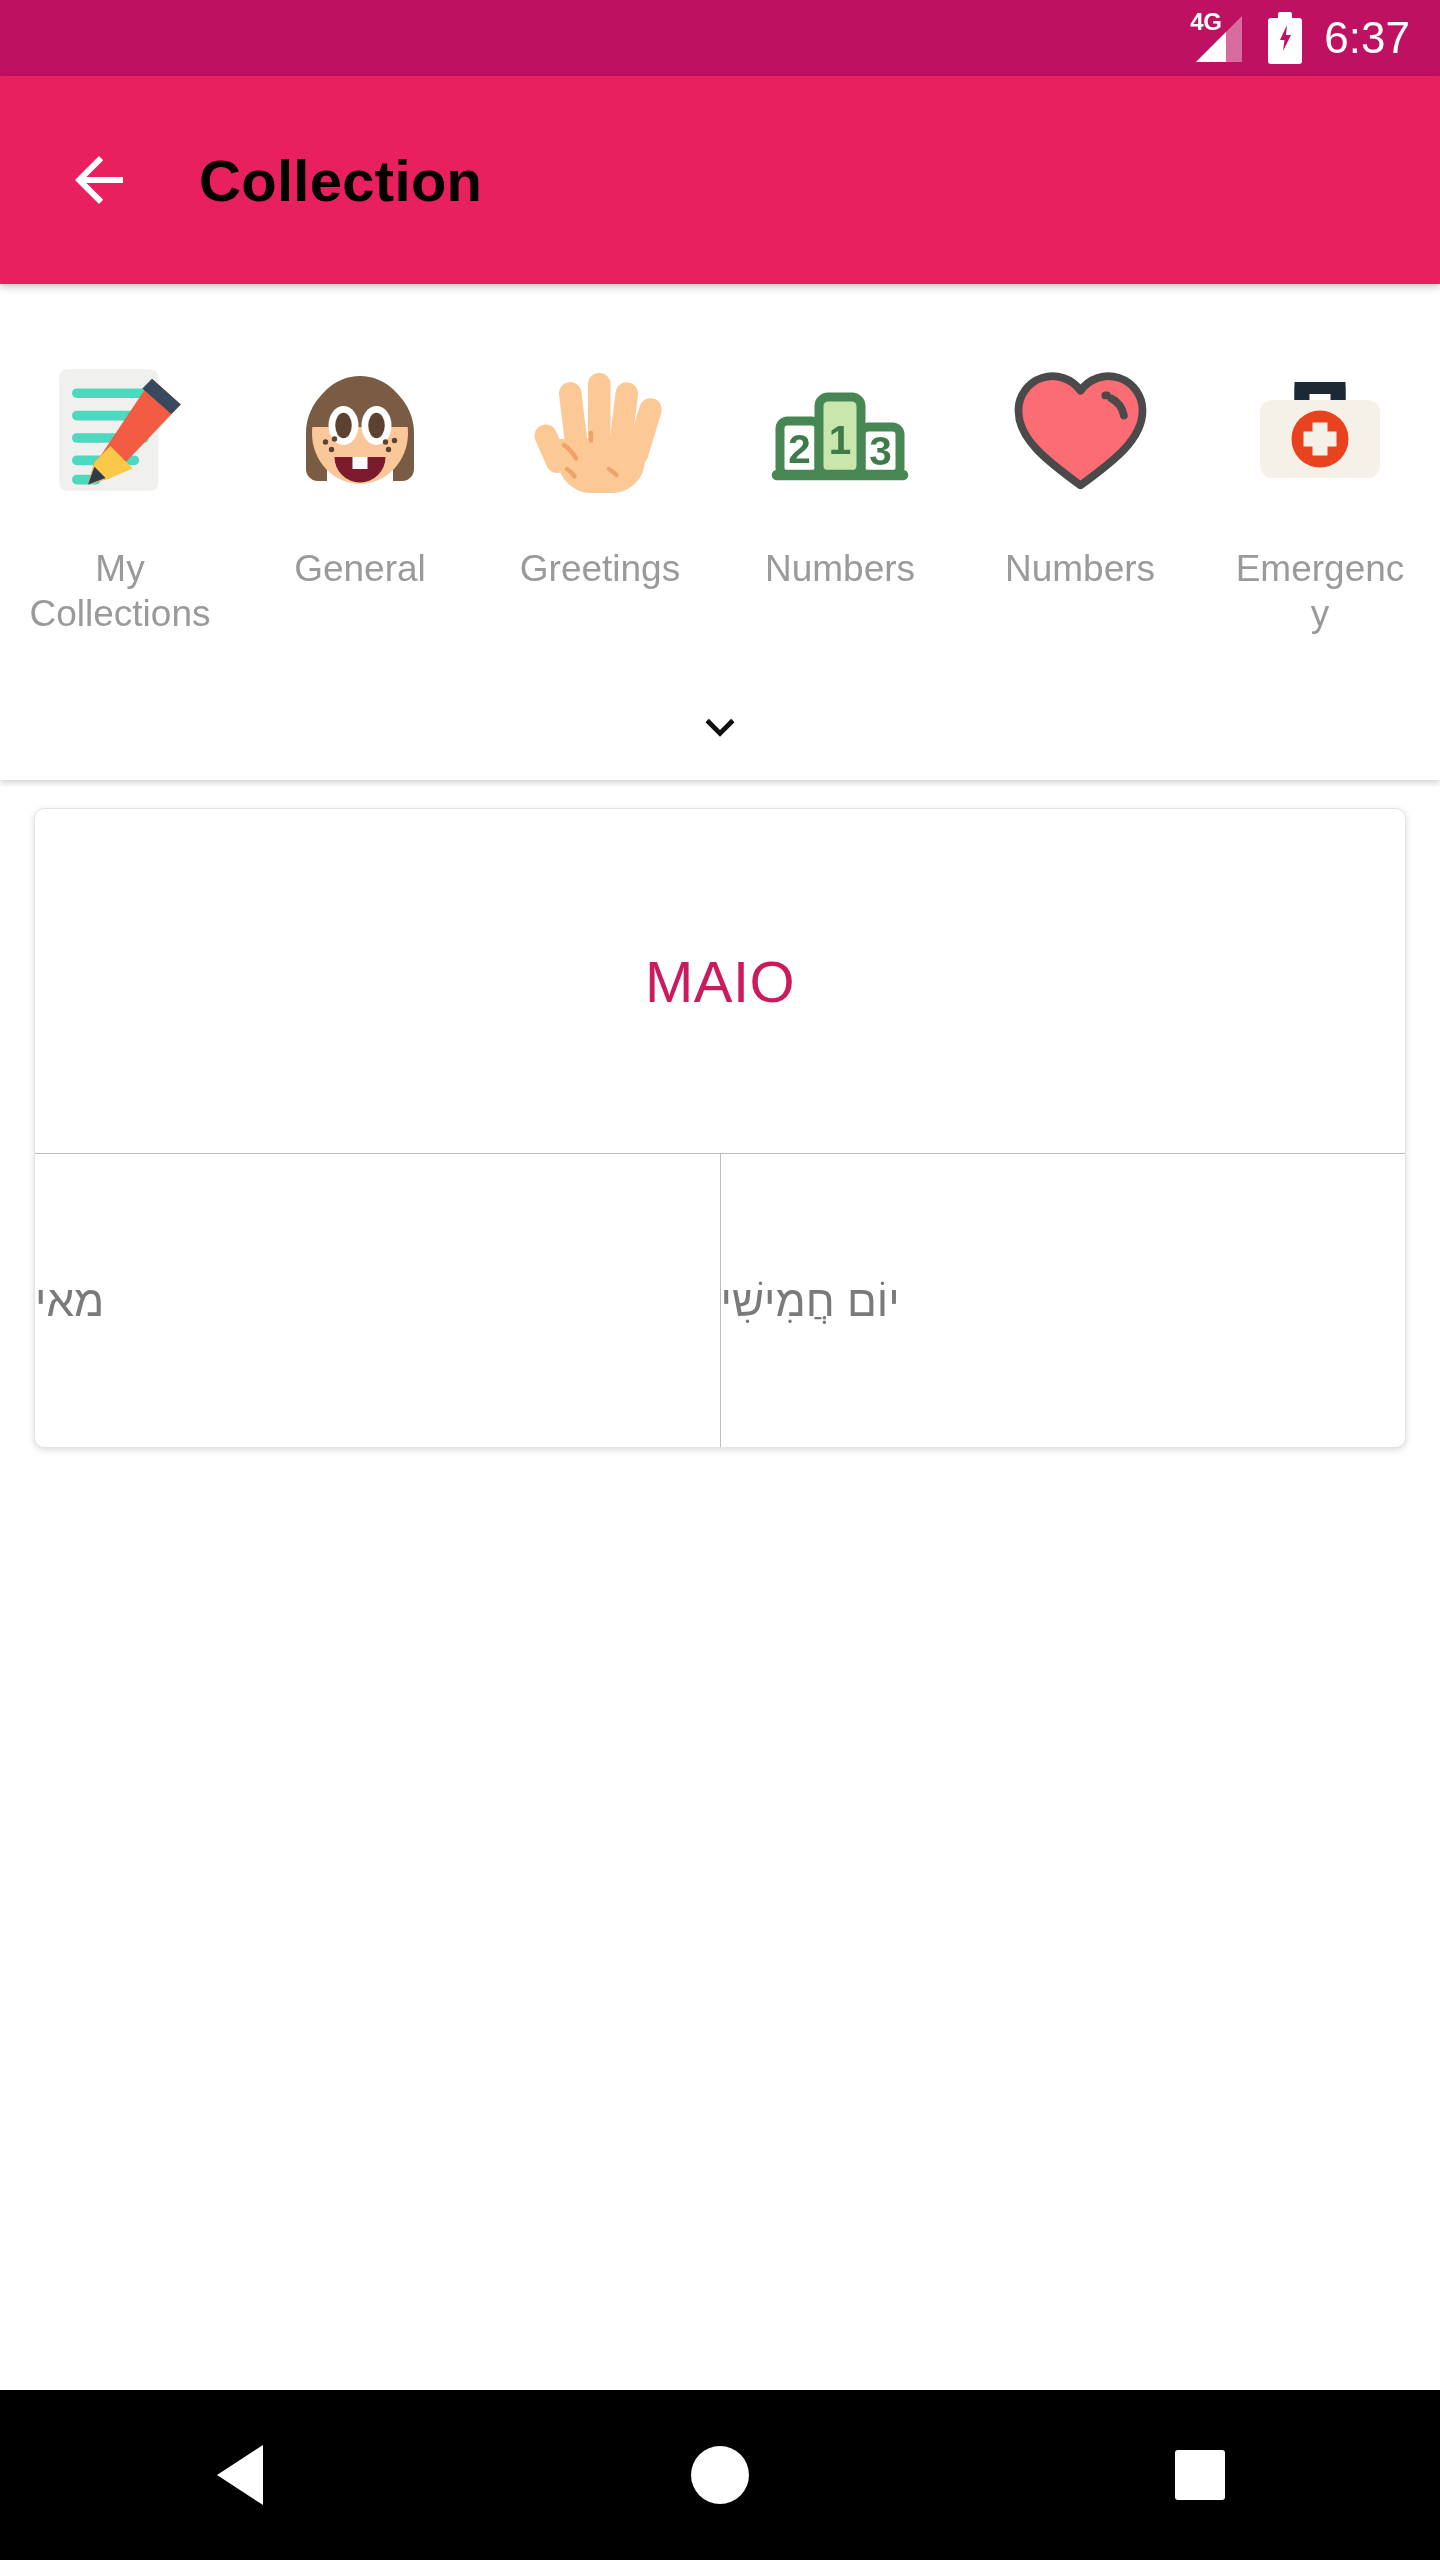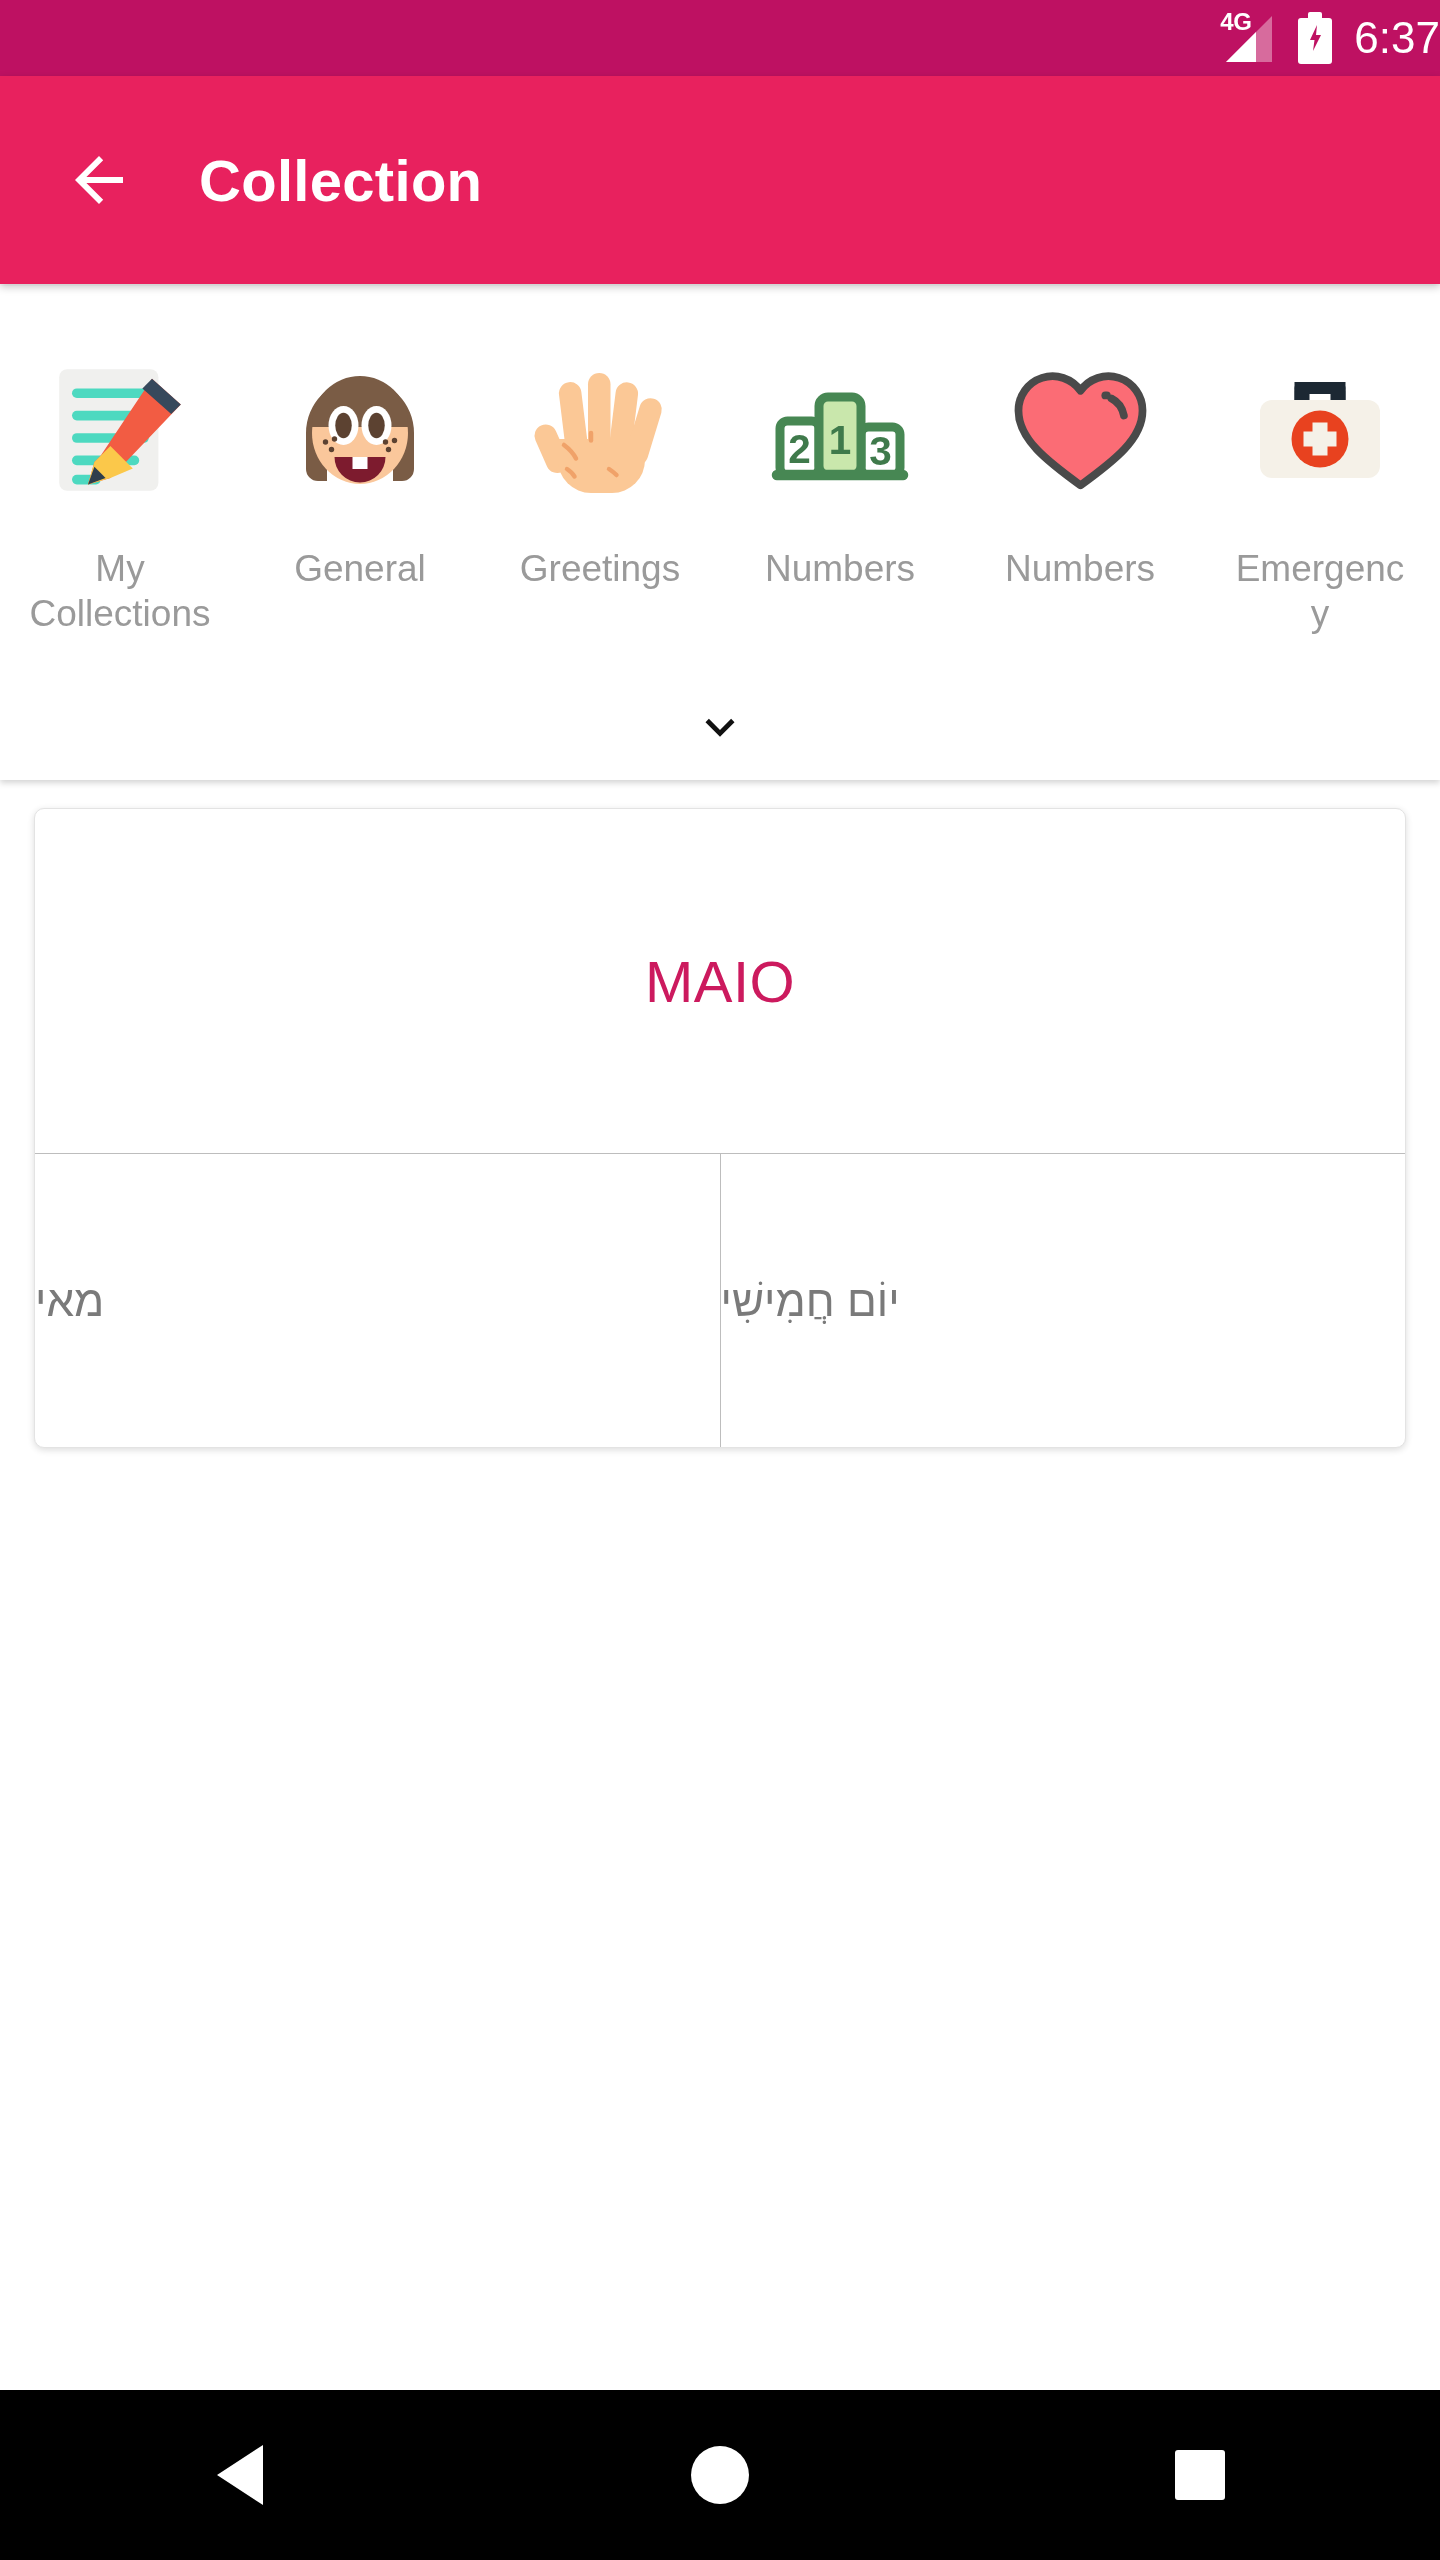--- a/index.html
+++ b/index.html
@@ -19,20 +19,21 @@
   .status-bar {
     position: absolute;
     top: 0; left: 0;
     width: 1440px;
     height: 76px;
     background: #BE1162;
     display: flex;
     align-items: center;
     justify-content: flex-end;
     box-sizing: border-box;
+    padding-right: 30px;
   }
   .status-right {
     display: flex;
     align-items: center;
     gap: 22px;
   }
   .signal-wrap {
     position: relative;
     width: 56px;
     height: 52px;
@@ -115,21 +116,21 @@
   .back-btn {
     width: 110px;
     height: 110px;
     margin-left: 44px;
     display: flex;
     align-items: center;
     justify-content: center;
     cursor: pointer;
   }
   .app-title {
-    color: #ffffff;
+    color: #000000;
     font-size: 58px;
     font-weight: bold;
     margin-left: 45px;
     letter-spacing: 0.3px;
   }
 
   
   .category-panel {
     position: absolute;
     top: 286px; left: 0;

